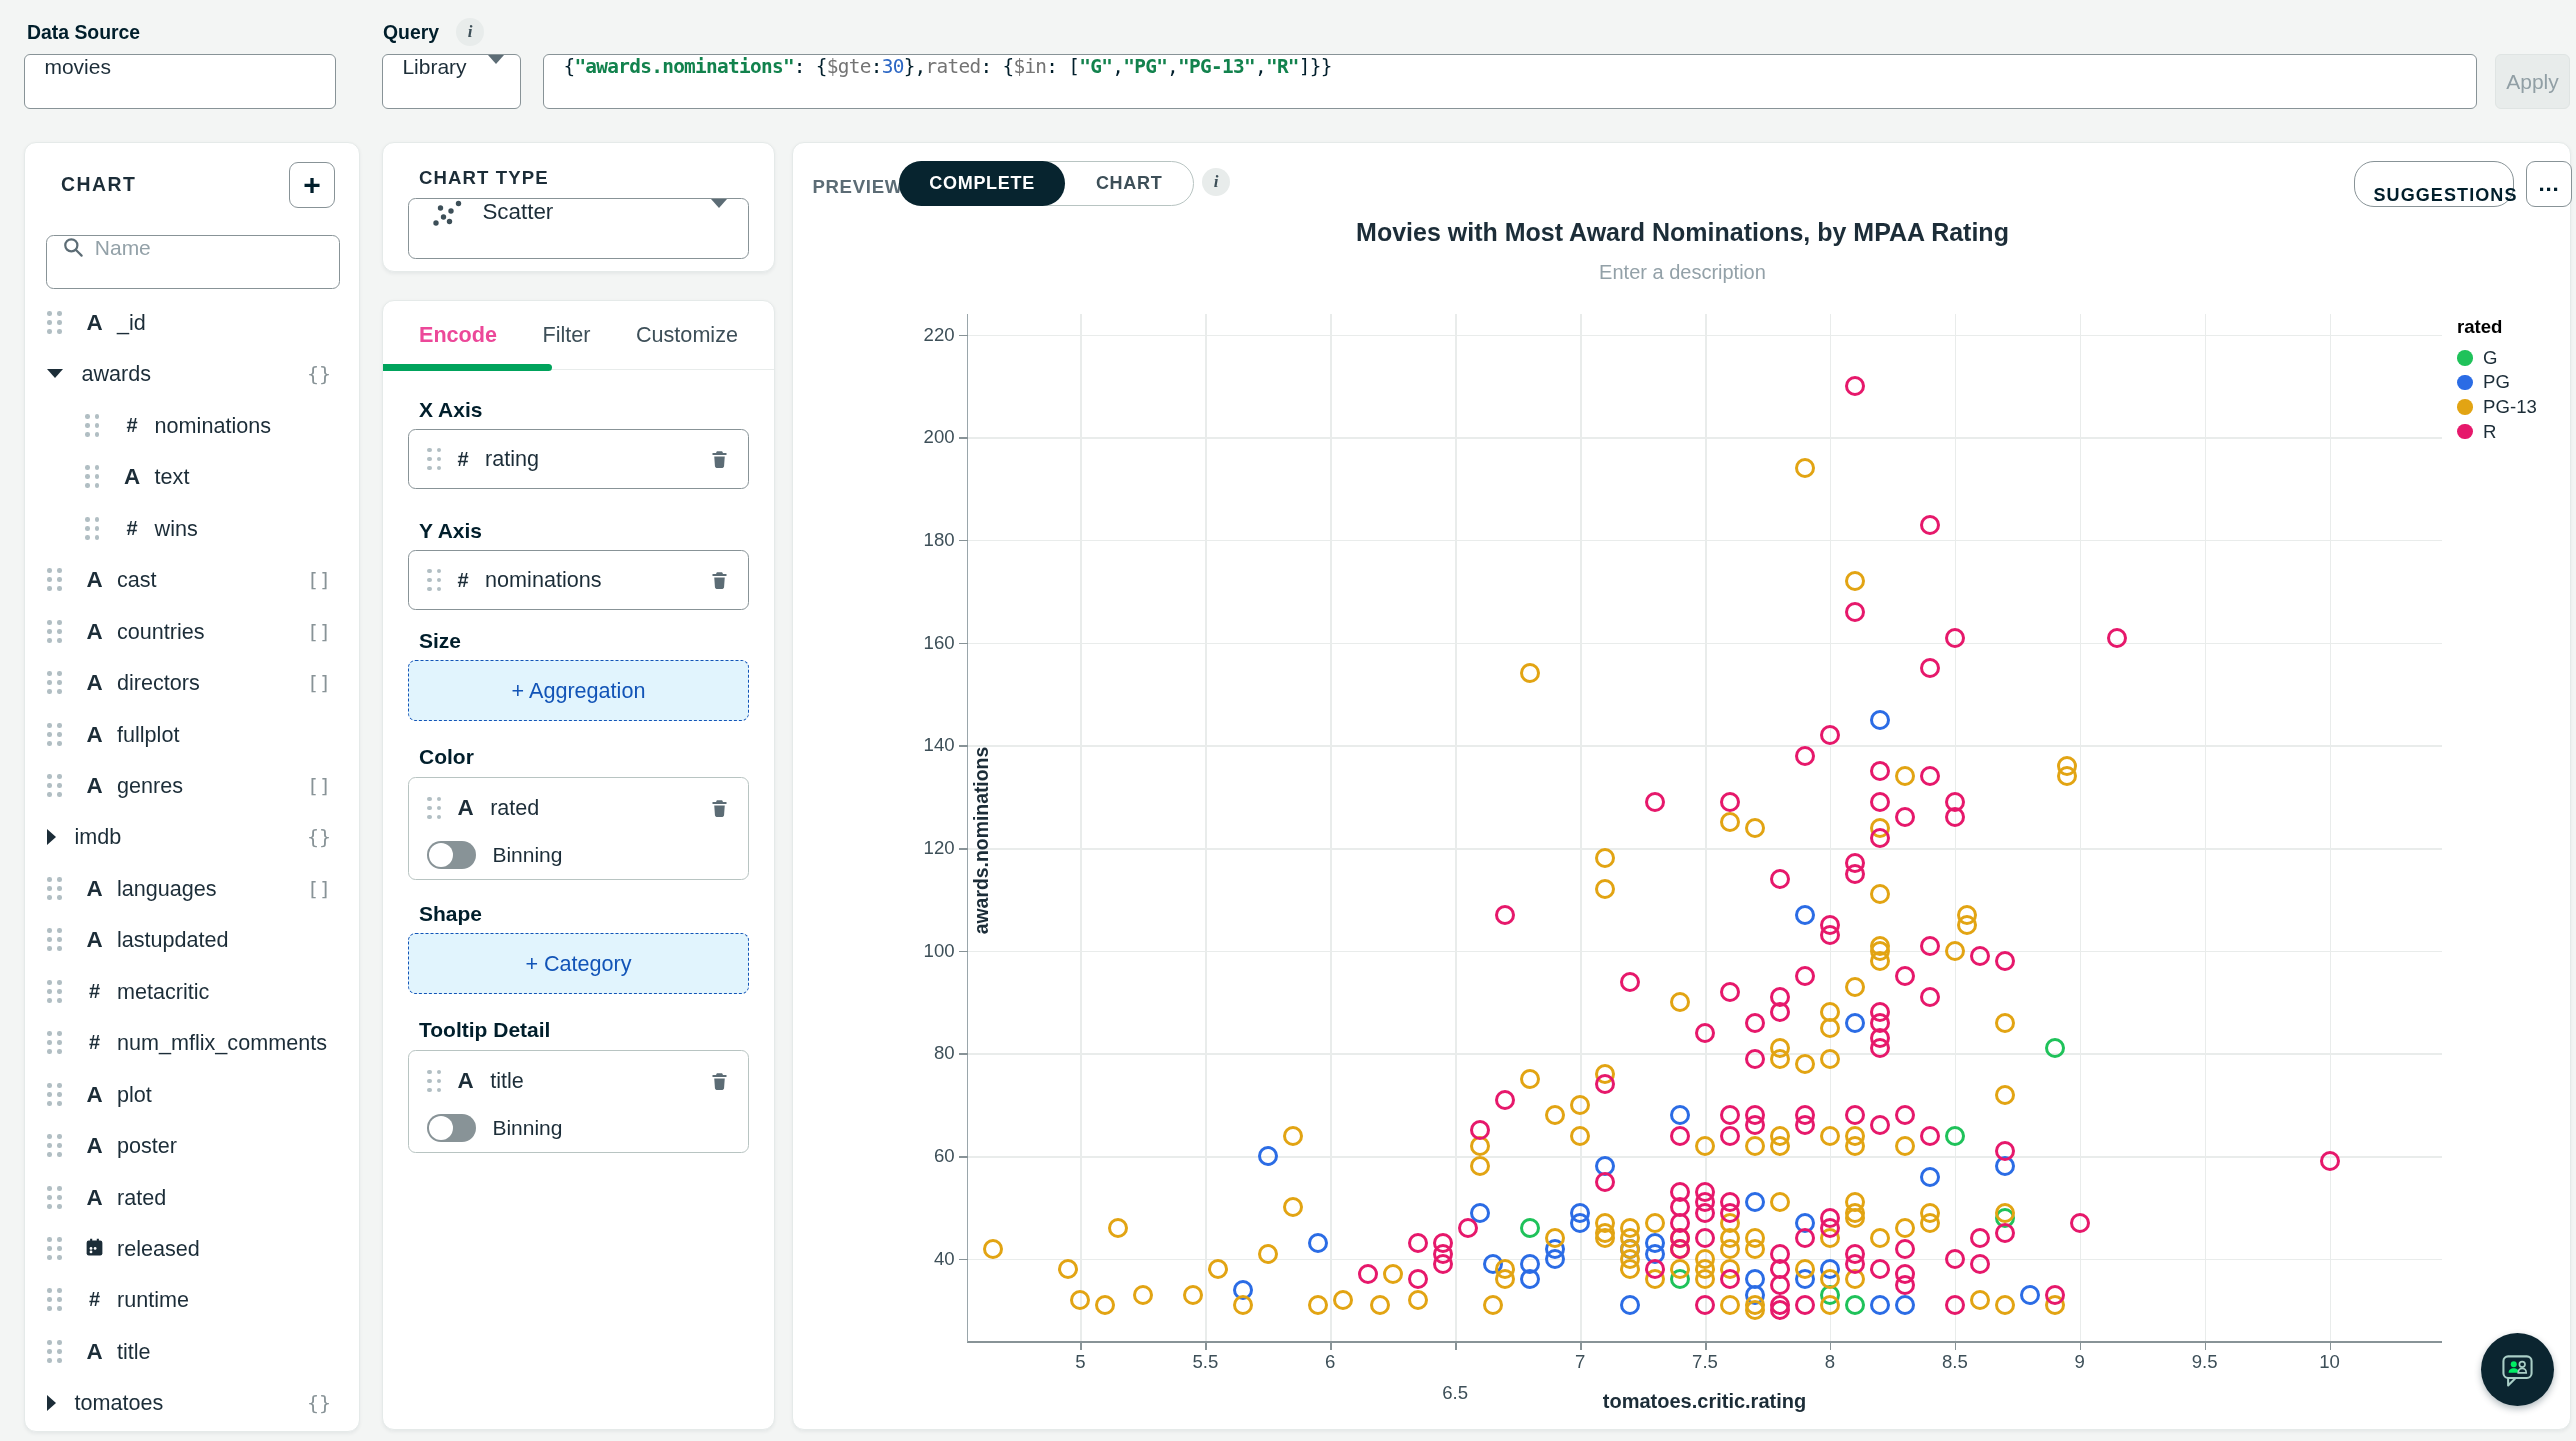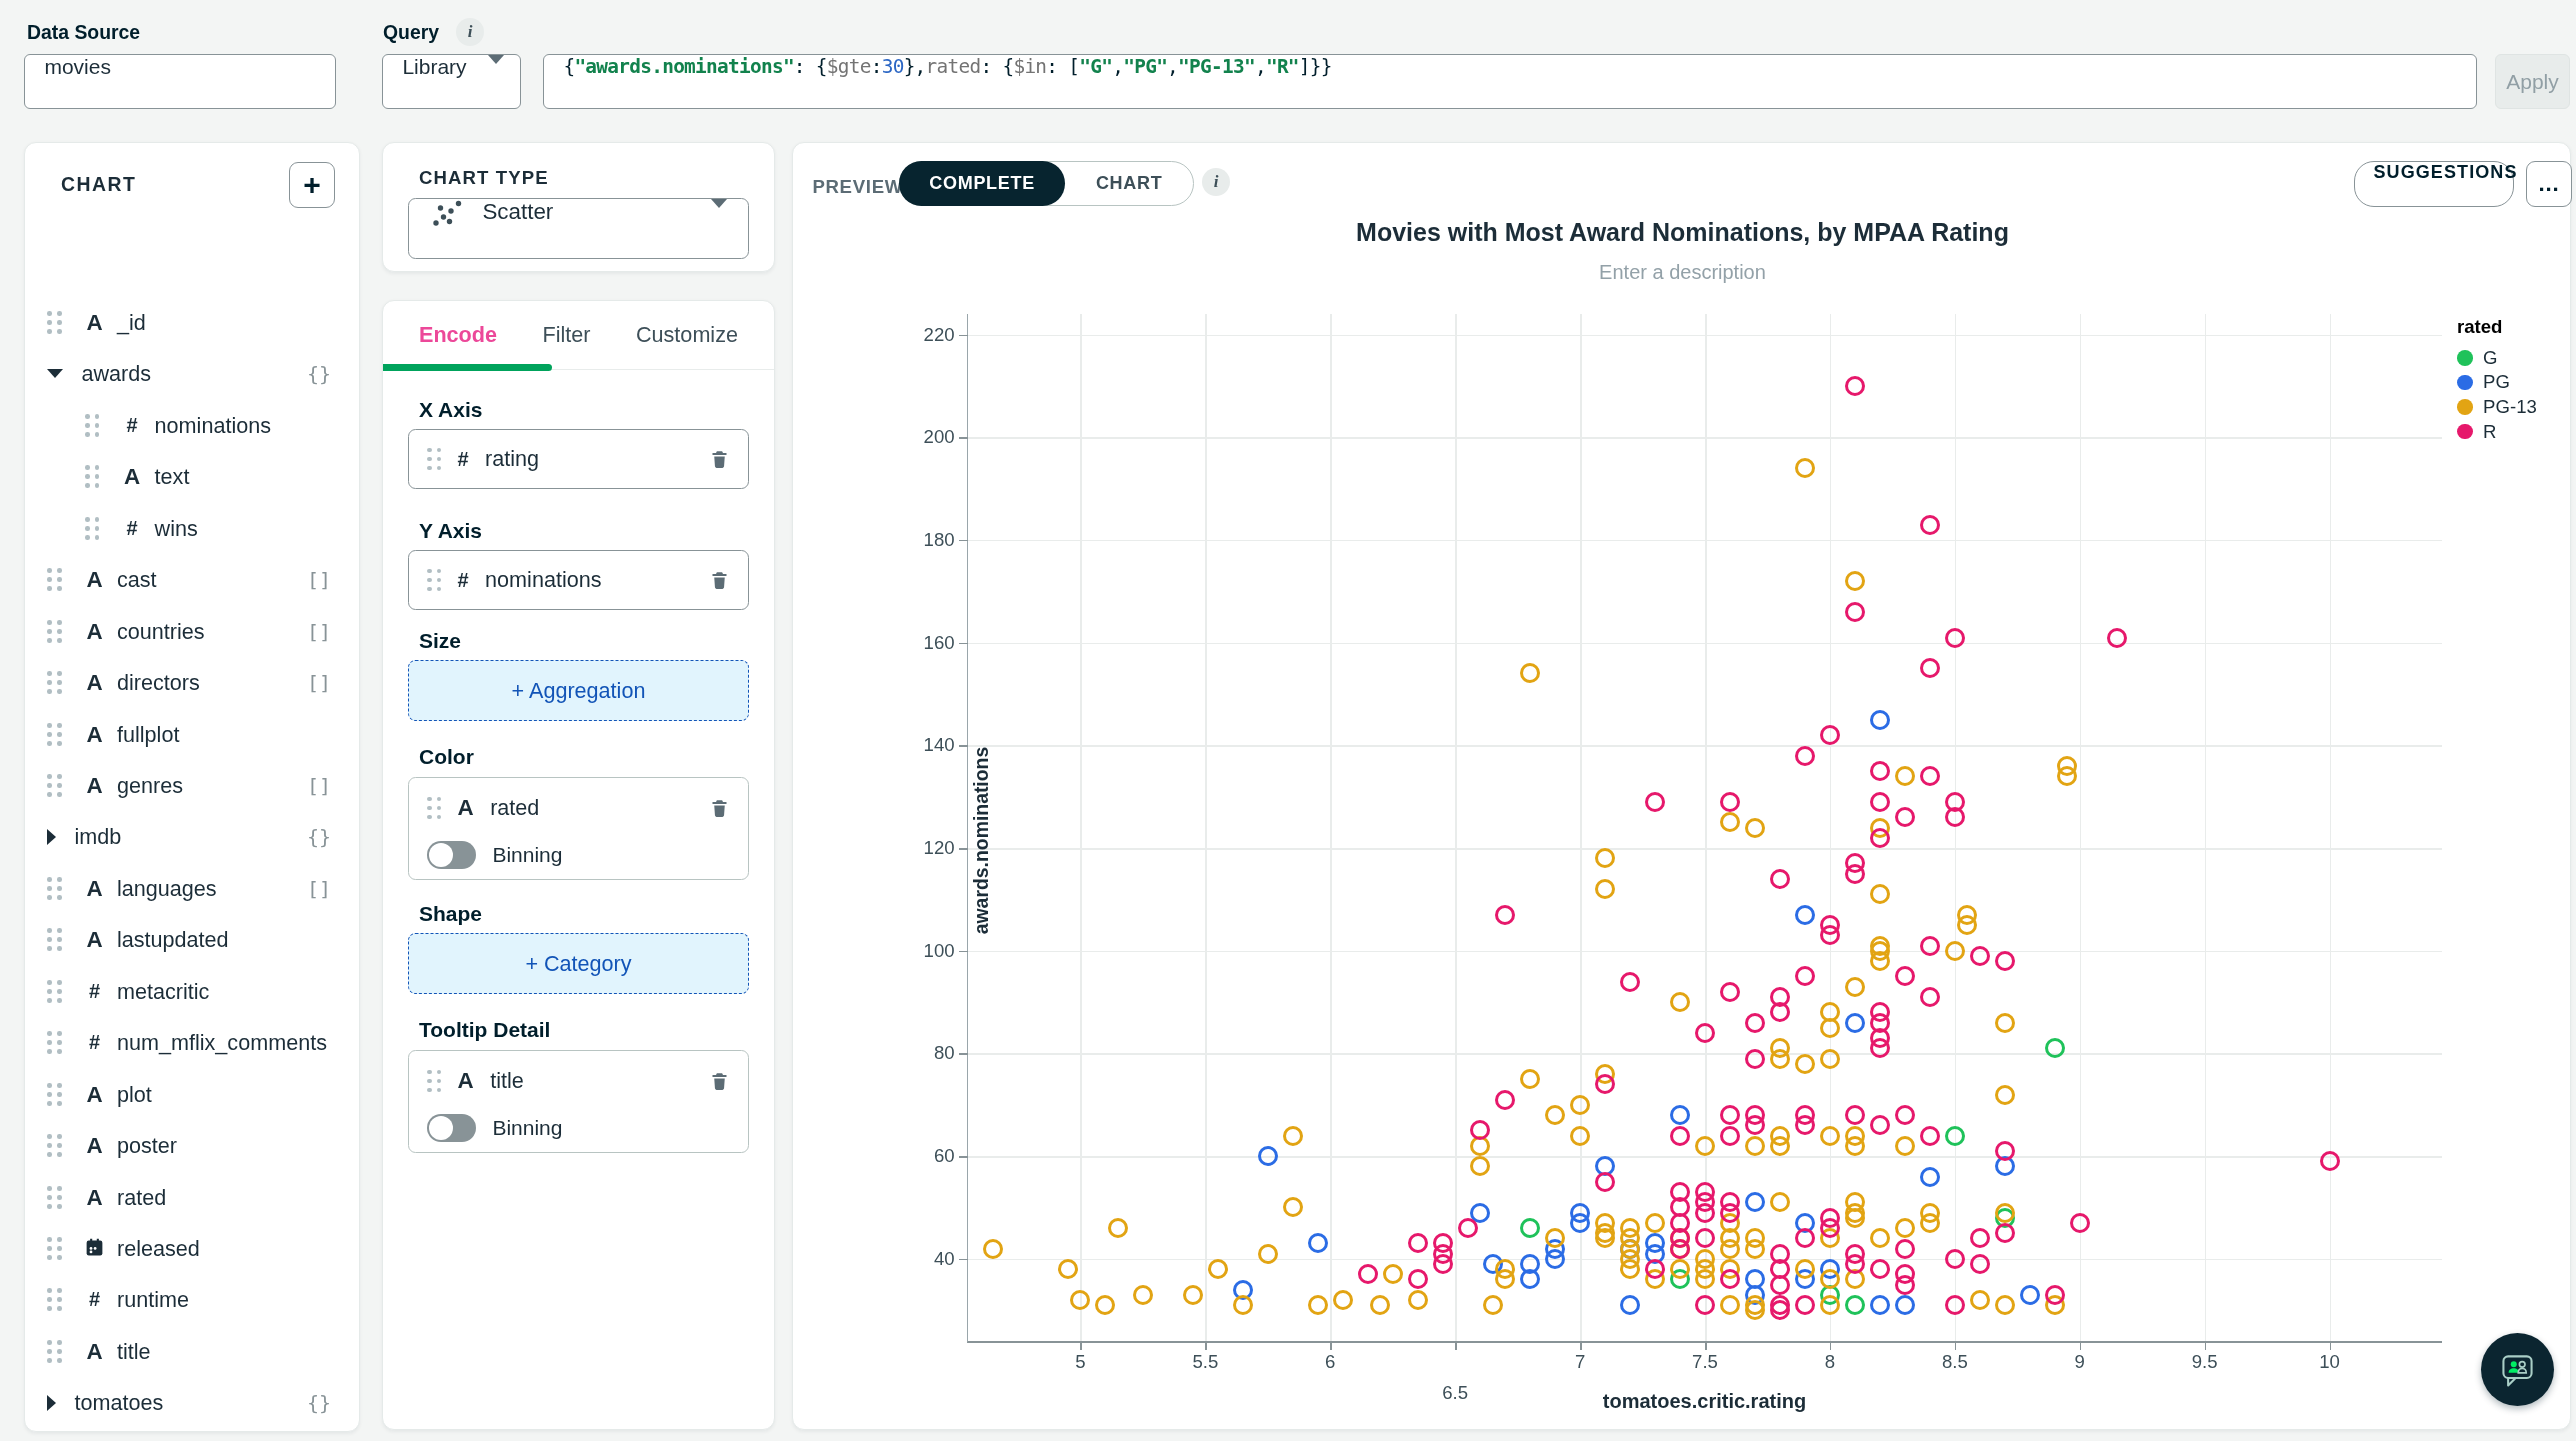--- a/index.html
+++ b/index.html
@@ -90,21 +90,21 @@
   #preview-label { position:absolute; left:19.4px; top:33px; font-size:18.6px; font-weight:bold;
                    letter-spacing:0.7px; color:#5C6C75; }
   #seg { position:absolute; left:106px; top:18px; height:45px; background:#fff; border:0.7px solid #B8C4C2;
          border-radius:22.4px; display:flex; align-items:center; }
   #seg .seg-on { height:45px; margin:-0.7px 0 0 -0.7px; padding:0 30px; background:#07242F; border-radius:22.4px;
                  color:#fff; font-size:18px; font-weight:bold; letter-spacing:0.7px; display:flex; align-items:center; }
   #seg .seg-off { padding:0 31px; color:#3D4F58; font-size:18px; font-weight:bold; letter-spacing:0.7px; }
   #chart-info { left:409px; top:25px; }
   #suggestions-btn { position:absolute; left:1561px; top:18px; width:160px; height:46px; background:#fff;
                      border:1.5px solid #889397; border-radius:20px; font-size:18px; font-weight:bold;
-                     letter-spacing:1.1px; color:#001E2B; display:flex; align-items:flex-start; justify-content:center;padding-left:23px; }
+                     letter-spacing:1.1px; color:#001E2B; display:flex; align-items:flex-end; justify-content:center;padding-left:23px; }
   #more-btn { position:absolute; left:1733px; top:18px; width:46px; height:46px; background:#fff;
               border:1.5px solid #889397; border-radius:9px; color:#001E2B; font-size:22.4px; font-weight:bold;
               display:flex; align-items:center; justify-content:center; letter-spacing:0.7px; }
   #chart-title { position:absolute; left:0; top:75px; width:1779px; text-align:center; font-size:25px;
                  font-weight:bold; color:#1C2D38; }
   #chart-desc { position:absolute; left:0; top:118px; width:1779px; text-align:center; font-size:20px; color:#93A1A8; }
   #plot { position:absolute; left:174px; top:171px; width:1475px; height:1029px;
           border-left:1.5px solid #9AA6AB; border-bottom:2.2px solid #889397; }
   .gl-v { position:absolute; top:0; width:1.5px; height:100%; background:#E9ECEB; }
   .gl-h { position:absolute; left:0; height:1.5px; width:100%; background:#E9ECEB; }
@@ -162,20 +162,27 @@
     <span class="c-k">"R"</span>
     <span class="c-p">]}}</span>
   </div>
 <div class="abs" id="apply-btn">
   <span>Apply</span>
 </div>
 
 <div class="card" id="fields-card">
   <div id="fields-title">CHART</div>
   <button id="add-field">+</button>
+  <div class="inputbox" id="field-search">
+    <svg width="22.4" height="22.4" viewBox="0 0 24 24">
+      <circle cx="10" cy="10" r="6.5" fill="none" stroke="#5C6C75" stroke-width="2.4"></circle>
+      <line x1="15" y1="15" x2="21" y2="21" stroke="#5C6C75" stroke-width="2.4" stroke-linecap="round"></line>
+    </svg>
+    <span class="ph">Name</span>
+  </div>
   <div id="field-list">
       <div class="frow" style="top: 0px;">
         <span class="handle" style="margin-left: 22.4px;">
           <i></i>
           <i></i>
           <i></i>
           <i></i>
           <i></i>
           <i></i>
         </span>

